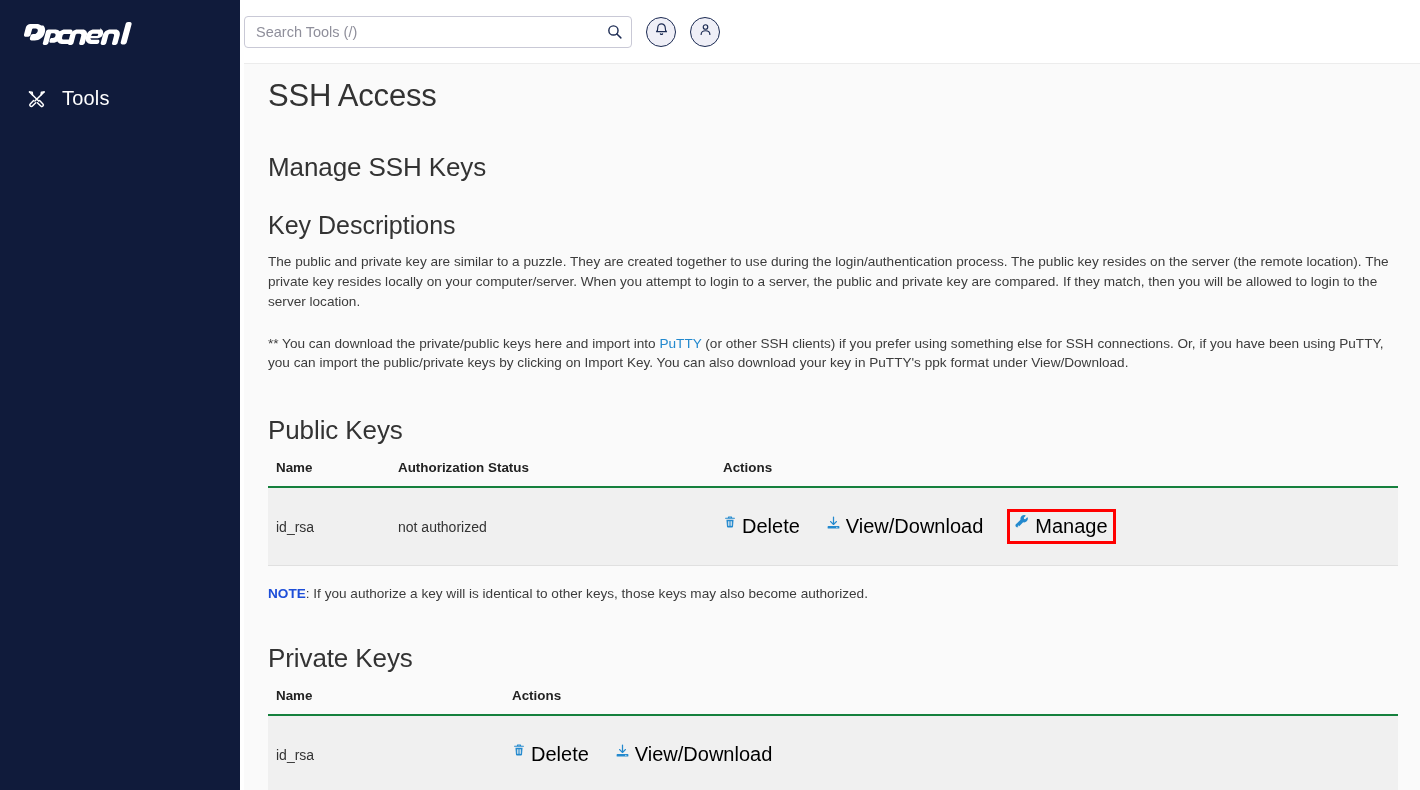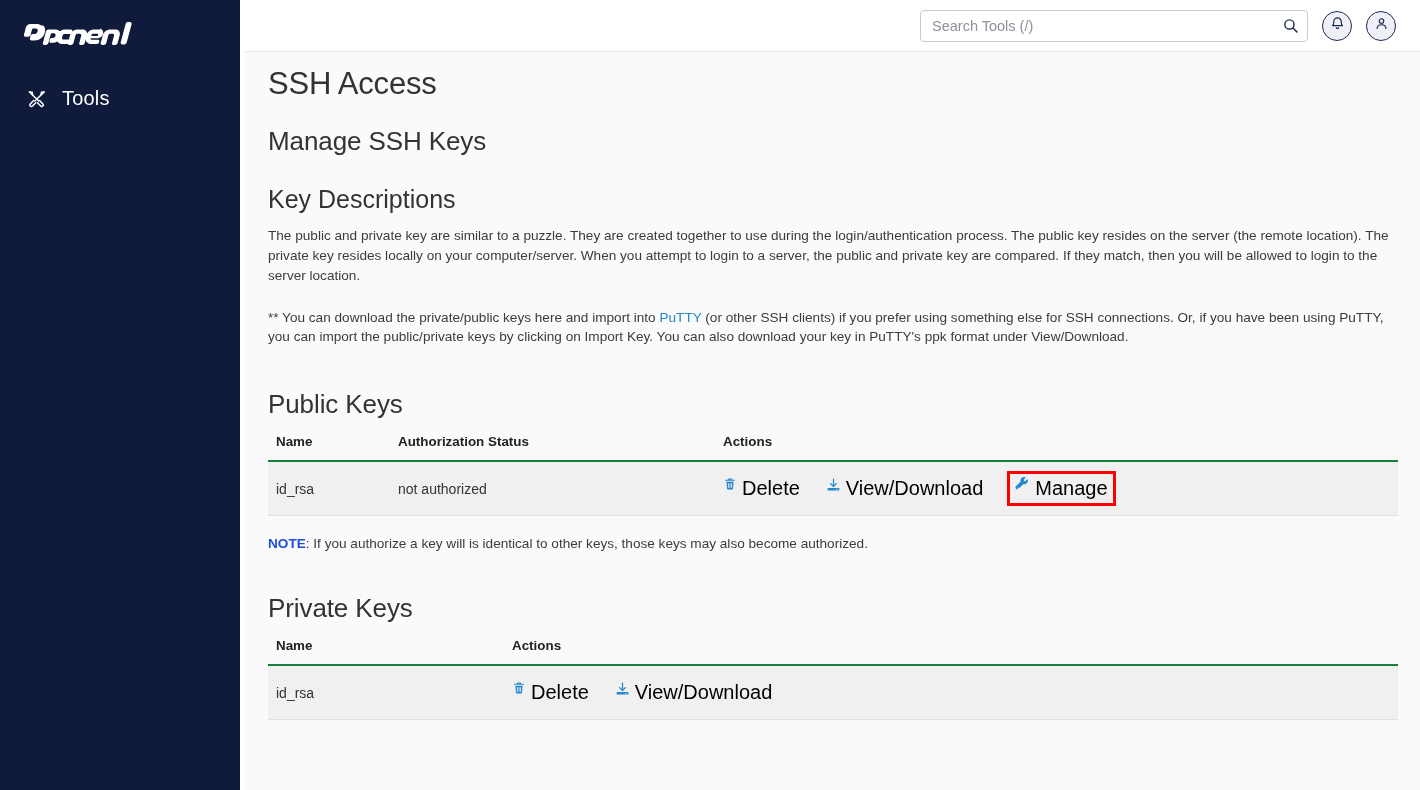--- a/index.html
+++ b/index.html
@@ -71,26 +71,26 @@
   
   .main {
     flex: 1;
     height: 790px;
     position: relative;
     background: #fafafa;
     overflow: hidden;
   }
 
   .topbar {
-    height: 52px;
+    height: 64px;
     background: #ffffff;
     border-bottom: 1px solid #ececec;
     display: flex;
     align-items: center;
-    justify-content: flex-end;
+    justify-content: flex-start;
     padding-right: 24px;
     gap: 14px;
   }
 
   .search-wrap {
     position: relative;
     width: 388px;
     height: 32px;
   }
   .search-input {
@@ -133,21 +133,21 @@
     overflow: hidden;
     background: #fafafa;
   }
   .content-inner { max-width: 1140px; }
 
   h1.page-title {
     font-size: 31px;
     font-weight: 400;
     color: #333333;
     letter-spacing: -0.2px;
-    margin-bottom: 24px;
+    margin-bottom: 38px;
   }
 
   h2.section-title {
     font-size: 26px;
     font-weight: 400;
     color: #333333;
     margin-bottom: 12px;
     letter-spacing: -0.1px;
   }
   h2.section-title.gap-top { margin-top: 42px; }
@@ -202,21 +202,21 @@
     font-size: 13.4px;
     font-weight: bold;
     color: #222222;
     padding: 0 8px 11px 8px;
     border-bottom: 2px solid #15803d;
   }
   table.keys tbody td {
     font-size: 14px;
     color: #333333;
     background: #f0f0f0;
-    padding: 15px 8px;
+    padding: 27px 8px;
     border-bottom: 1px solid #e0e0e0;
     margin-left: 40px;
   }
 
   .action-cell { display: flex; align-items: center; gap: 26px; }
   .action-link {
     display: inline-flex;
     align-items: flex-start;
     gap: 5px;
     color: #000000;

